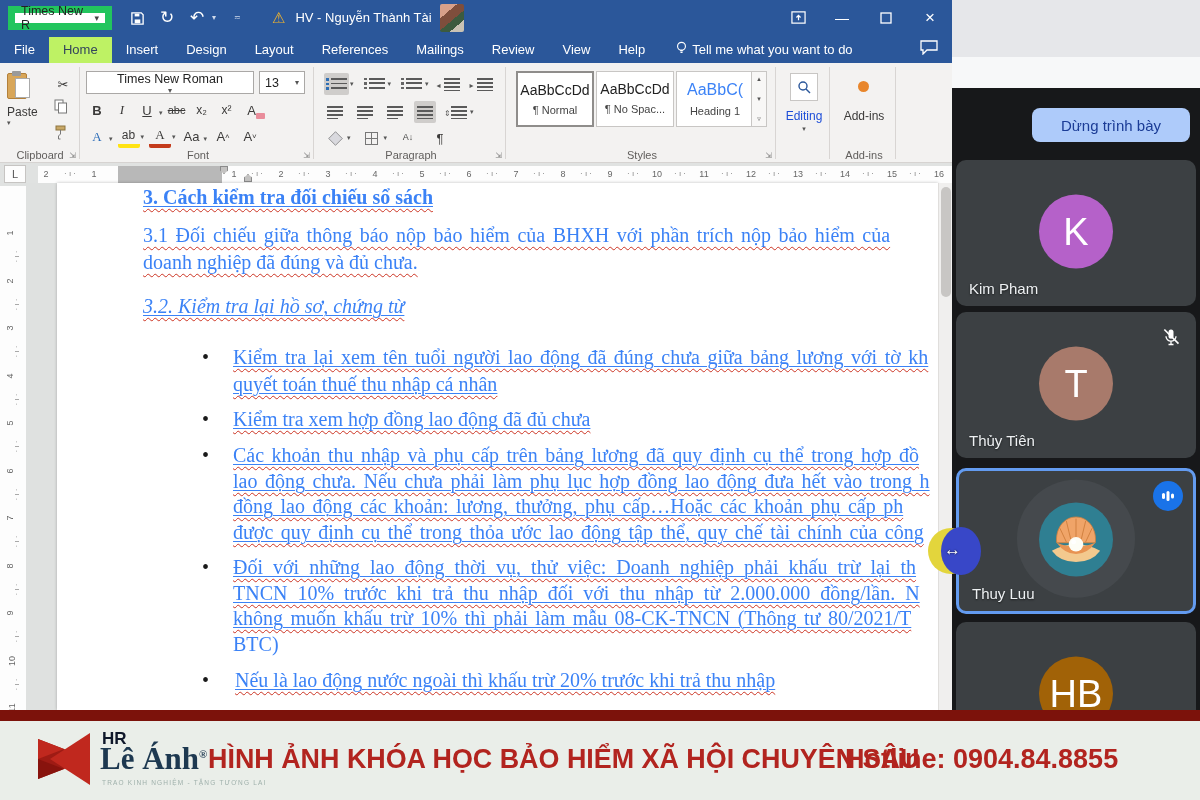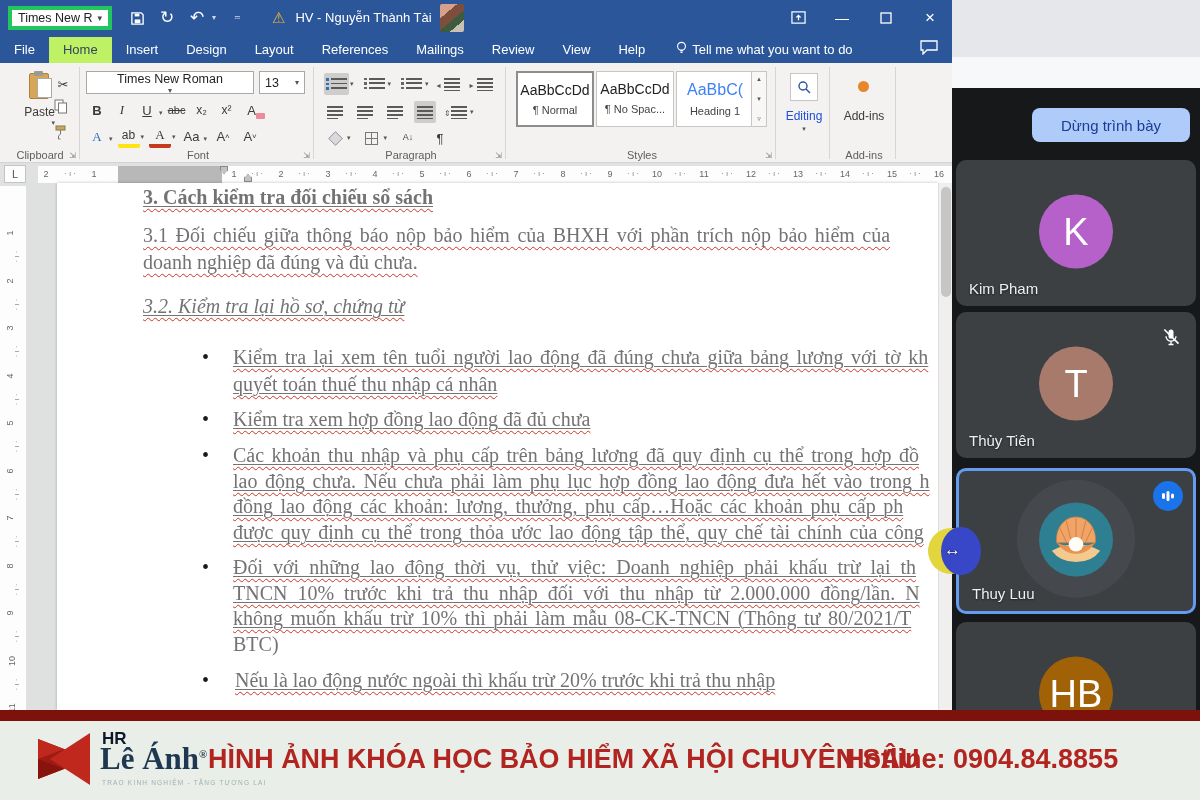--- a/index.html
+++ b/index.html
@@ -5,21 +5,21 @@
   * { margin:0; padding:0; box-sizing:border-box; }
   html,body { width:1200px; height:800px; overflow:hidden; }
   body { font-family:"Liberation Sans", sans-serif; }
   #stage { position:relative; width:1200px; height:800px; background:#e9e9ee; overflow:hidden; }
 
   
   #word { position:absolute; left:0; top:0; width:952px; height:710px; background:#e0e2e1; box-shadow:2px 0 4px rgba(0,0,0,.35); }
 
   
   .titlebar { position:absolute; left:0; top:0; width:952px; height:35px; background:#2b579a; display:flex; align-items:center; color:#fff; font-size:13px; }
-  .qat-font { margin-left:8px; width:104px; height:24px; background:#fff; color:#222; font-size:12.5px; display:flex; align-items:center; justify-content:space-between; padding:0 6px; border:4px solid #22c55e; }
+  .qat-font { margin-left:8px; width:104px; height:24px; background:#fff; color:#222; font-size:12.5px; display:flex; align-items:center; justify-content:space-between; padding:0 6px; border:7px solid #22c55e; }
   .qat-font .car { font-size:9px; color:#444; }
   .qat-ic { width:30px; text-align:center; font-size:16px; color:#fff; cursor:default; }
   .qat-ic svg { vertical-align:middle; }
   .qat-chev { font-size:8px; width:12px; color:#cfd9ea; }
   .win-title { margin-left:24px; white-space:nowrap; font-size:13px; }
   .warn { color:#f2b42c; margin-left:26px; font-size:15px; }
   .acct { margin-left:10px; font-size:13px; white-space:nowrap; }
   .avatar-photo { width:24px; height:28px; margin-left:8px; border-radius:2px;
       background:linear-gradient(140deg,#d7a08a 0 30%,#7e4e3c 30% 55%,#3c5b3f 55% 75%,#c9c2b4 75%); }
   .win-ctl { width:44px; height:35px; display:flex; align-items:center; justify-content:center; font-size:14px; }
@@ -80,21 +80,21 @@
   .rtick { position:absolute; top:3px; transform:translateX(-50%); color:#888; font-size:8px; }
   .tabsel { position:absolute; left:4px; top:165px; width:22px; height:18px; background:#fdfdfd; border:1px solid #c6c4c2; color:#555; font-size:11px; text-align:center; line-height:16px; }
   .ind-marker { position:absolute; width:8px; height:8px; background:#c3c2c1; border:1px solid #8a8a8a; }
   .vruler { position:absolute; left:0; top:186px; width:26px; height:524px; background:#fdfdfd; font-size:9px; color:#666; }
   .vnum { position:absolute; left:7px; transform:rotate(-90deg); }
   .vtick { position:absolute; left:10px; font-size:8px; color:#888; transform:rotate(-90deg); }
 
   
   .docarea { position:absolute; left:26px; top:183px; width:926px; height:527px; background:#dfe1e0; }
   .page { position:absolute; left:31px; top:0px; width:881px; height:527px; background:#fff; overflow:hidden; box-shadow:0 0 3px rgba(0,0,0,.25); }
-  .dline { position:absolute; white-space:nowrap; font-family:"Liberation Serif", serif; font-size:20px; color:#737373; }
+  .dline { position:absolute; white-space:nowrap; font-family:"Liberation Serif", serif; font-size:20px; color:#3b82f6; }
   .dline.heading { font-weight:bold; }
   .dline.italic { font-style:italic; }
   .dline.js { word-spacing:2.5px; }
   .dline.sp { word-spacing:5px; }
   .u { text-decoration:underline; text-decoration-thickness:1px; text-underline-offset:2px; }
   .sq { text-decoration:underline wavy #cc3423 1px; text-underline-offset:4px; }
   .bmark { position:absolute; font-family:"Liberation Serif",serif; font-size:20px; color:#1a1a1a; }
   .scrollbar { position:absolute; left:938px; top:183px; width:14px; height:527px; background:#f0efee; border-left:1px solid #e0dedc; }
   .scrollbar .thumb { position:absolute; left:2px; top:4px; width:10px; height:110px; background:#c8c6c4; border-radius:5px; }
   .collapse-chev { position:absolute; left:926px; top:144px; font-size:12px; color:#666; }
@@ -192,21 +192,21 @@
       <span class="comment-ic">
         <svg width="18" height="15" viewBox="0 0 18 15">
             <path d="M1 1h16v9H7l-4 4v-4H1z" fill="none" stroke="#fff" stroke-width="1.3"></path>
           </svg>
       </span>
     </div>
 
     <div class="ribbon">
 
       <div class="rgroup" style="left:0; width:80px;">
-        <div style="position:absolute; left:19px; top:8px; width:36px; text-align:right;">
+        <div style="position:absolute; left:7px; top:8px; width:36px; text-align:left;">
           <span style="display:inline-block; position:relative; width:26px; height:30px;">
             <span style="position:absolute; left:0; top:2px; width:20px; height:26px; background:#d8a659; border:1px solid #b3803a; border-radius:2px;"></span>
             <span style="position:absolute; left:5px; top:0; width:9px; height:5px; background:#9a9a9a; border-radius:1px;"></span>
             <span style="position:absolute; left:8px; top:7px; width:15px; height:20px; background:#fff; border:1px solid #aaa;"></span>
           </span>
           <div style="font-size:12px; color:#3b3a39;">Paste</div>
           <div style="font-size:7px; color:#555;">▾</div>
         </div>
         <span class="rbtn" style="position:absolute; left:52px; top:10px;">✂</span>
         <span style="position:absolute; left:54px; top:36px;">

